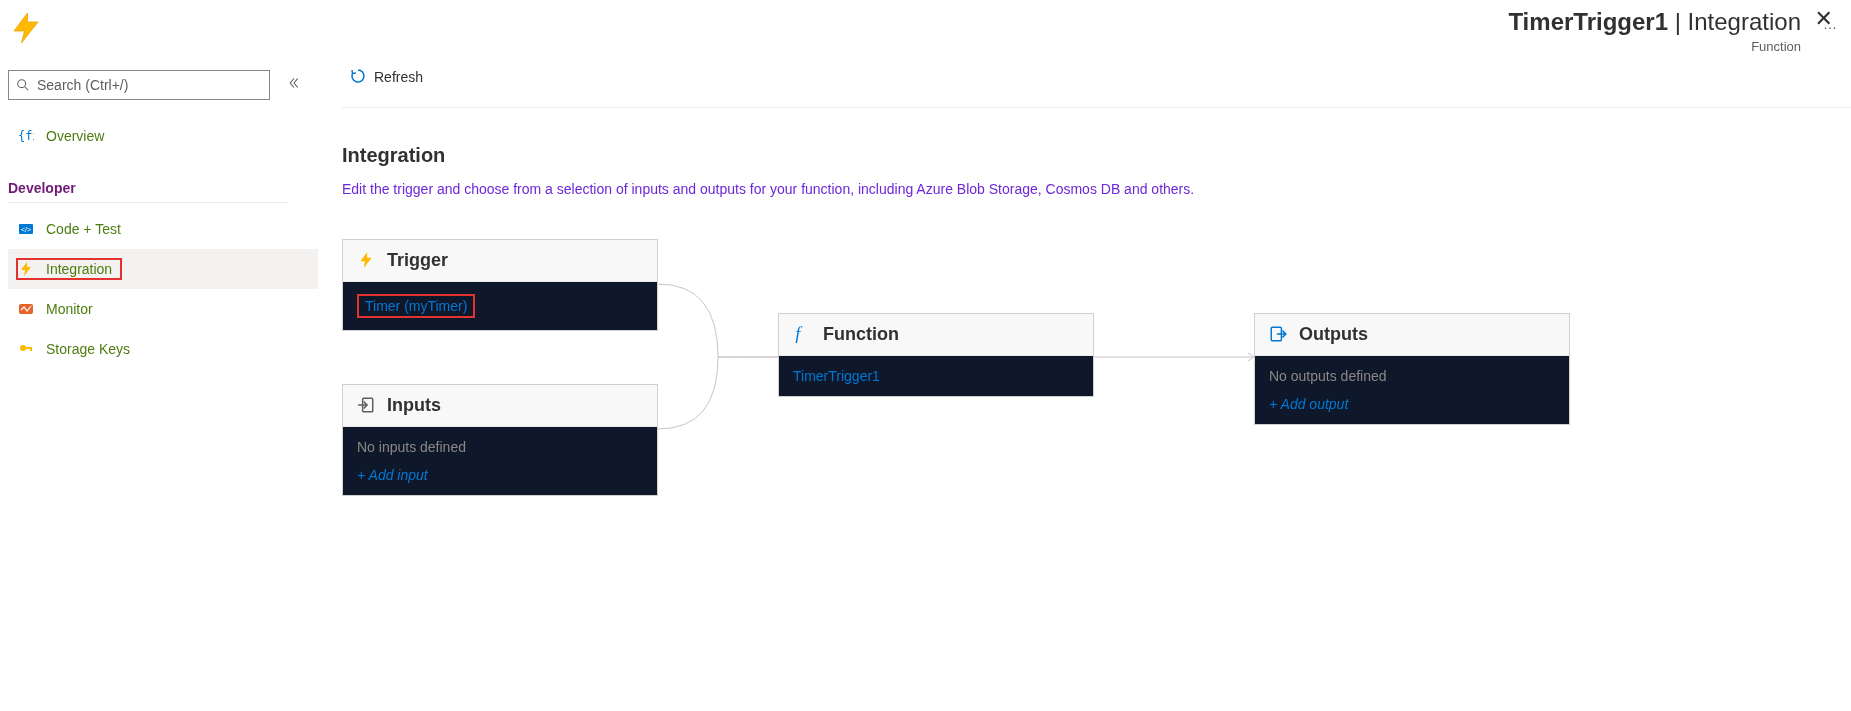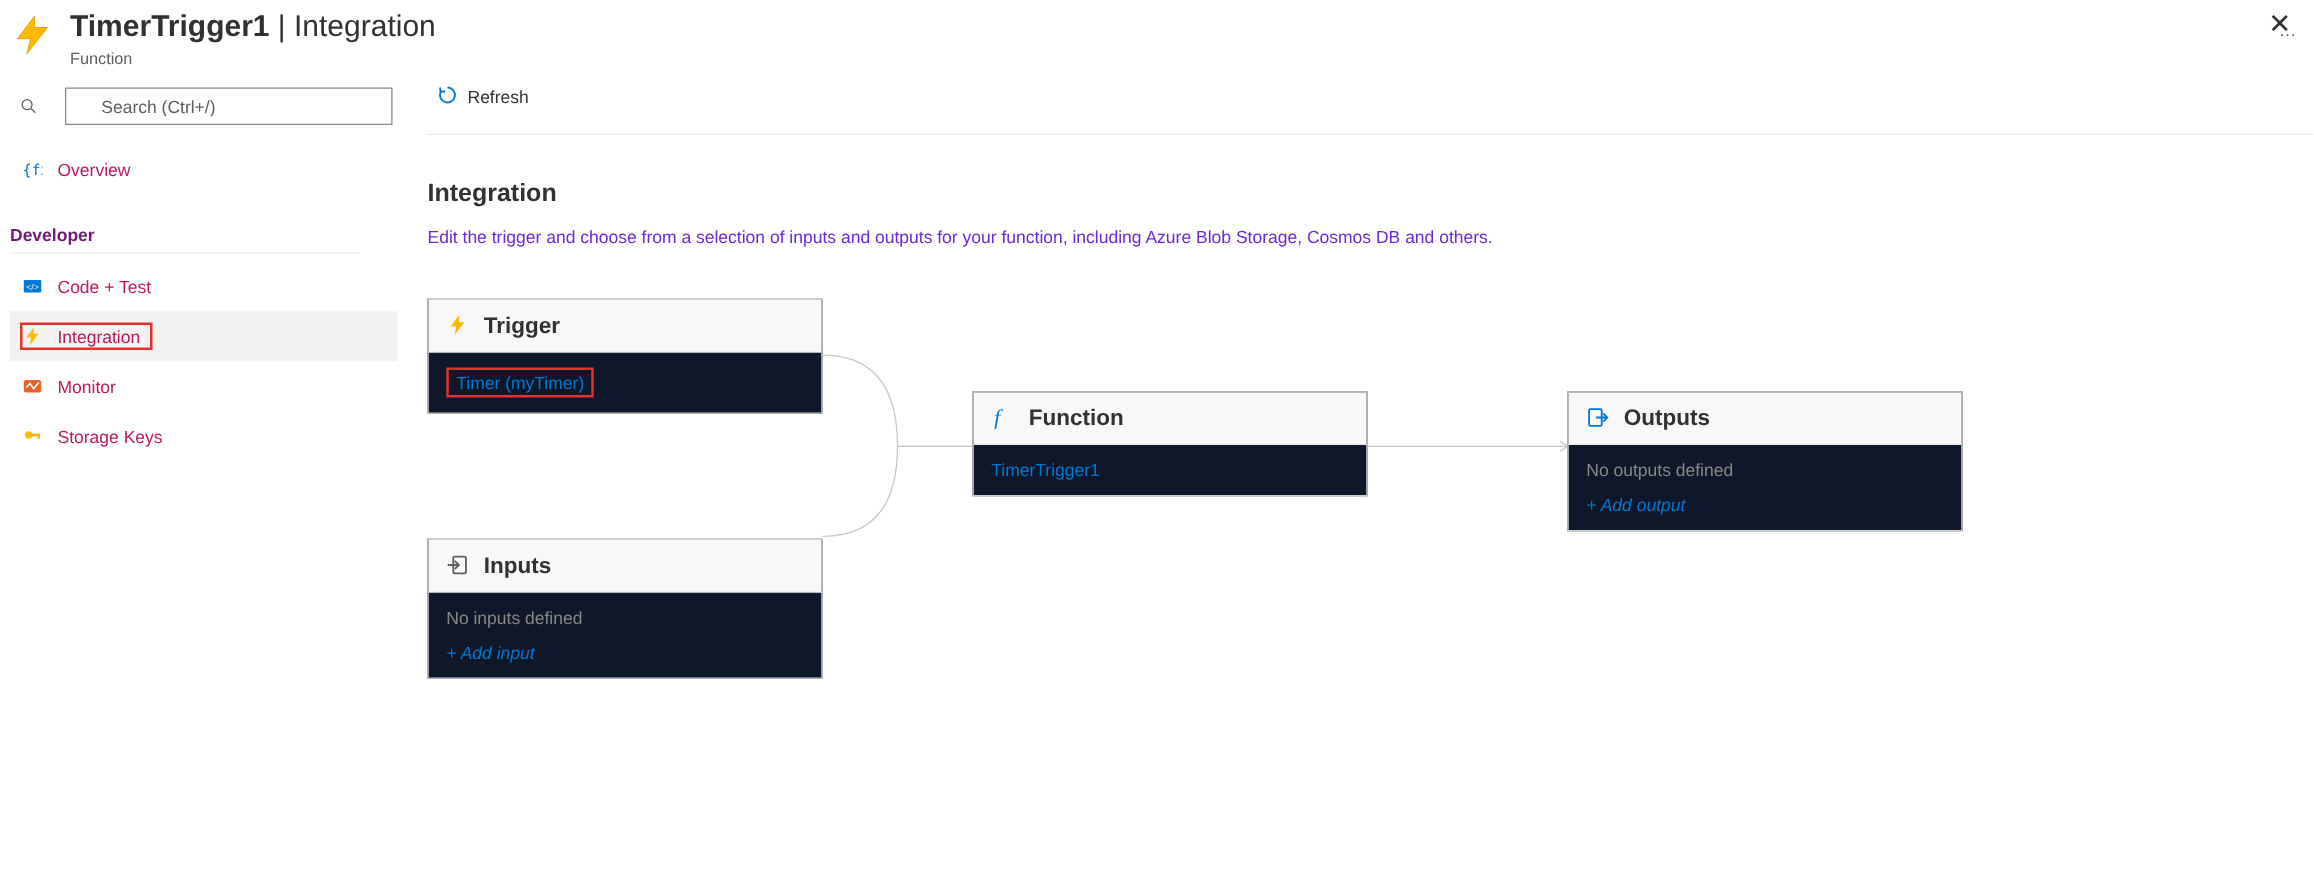--- a/index.html
+++ b/index.html
@@ -23,20 +23,21 @@
       position: relative;
     }
     .header-icon {
       width: 36px;
       height: 36px;
       margin-right: 12px;
       margin-top: 2px;
     }
     .header-title-area {
       flex: 1;
+      text-align: right;
     }
     .header-title {
       font-size: 24px;
       font-weight: 400;
       color: #323130;
       line-height: 1.2;
     }
     .header-title .bold {
       font-weight: 600;
     }
@@ -81,21 +82,20 @@
       max-width: 262px;
     }
     .search-input {
       width: 100%;
       height: 30px;
       border: 1px solid #8a8886;
       padding: 2px 8px 2px 28px;
       font-size: 14px;
       font-family: inherit;
       outline: none;
-      margin-left: 44px;
     }
     .search-input::placeholder {
       color: #605e5c;
     }
     .search-icon-abs {
       position: absolute;
       left: 8px;
       top: 50%;
       transform: translateY(-50%);
       width: 14px;
@@ -122,21 +122,21 @@
     .nav-icon {
       width: 16px;
       height: 16px;
       margin-right: 12px;
       display: inline-flex;
       align-items: center;
       justify-content: center;
     }
     .nav-label {
       font-size: 14px;
-      color: #be185d;
+      color: #4d7c0f;
     }
     .nav-section-header {
       font-size: 14px;
       font-weight: 600;
       color: #701a75;
       padding: 24px 10px 6px 0;
       border-bottom: 1px solid #edebe9;
       margin-bottom: 6px;
       max-width: 280px;
     }
@@ -360,21 +360,21 @@
           </span>
           <span class="card-title">Trigger</span>
         </div>
         <div class="card-body">
           <span class="highlight-red-link">
             <span class="link-text">Timer (myTimer)</span>
           </span>
         </div>
       </div>
 
-      <div class="card" style="left:0; top:145px;margin-top:47px;">
+      <div class="card" style="left:0; top:145px;">
         <div class="card-header">
           <span class="card-header-icon">
             <svg viewBox="0 0 16 16" width="18" height="18">
                 <rect x="5" y="2" width="9" height="12" rx="1" stroke="#605e5c" stroke-width="1.3" fill="none"></rect>
                 <path d="M1 8 L8 8 M6 5 L9 8 L6 11" stroke="#605e5c" stroke-width="1.3" fill="none"></path>
               </svg>
           </span>
           <span class="card-title">Inputs</span>
         </div>
         <div class="card-body">

